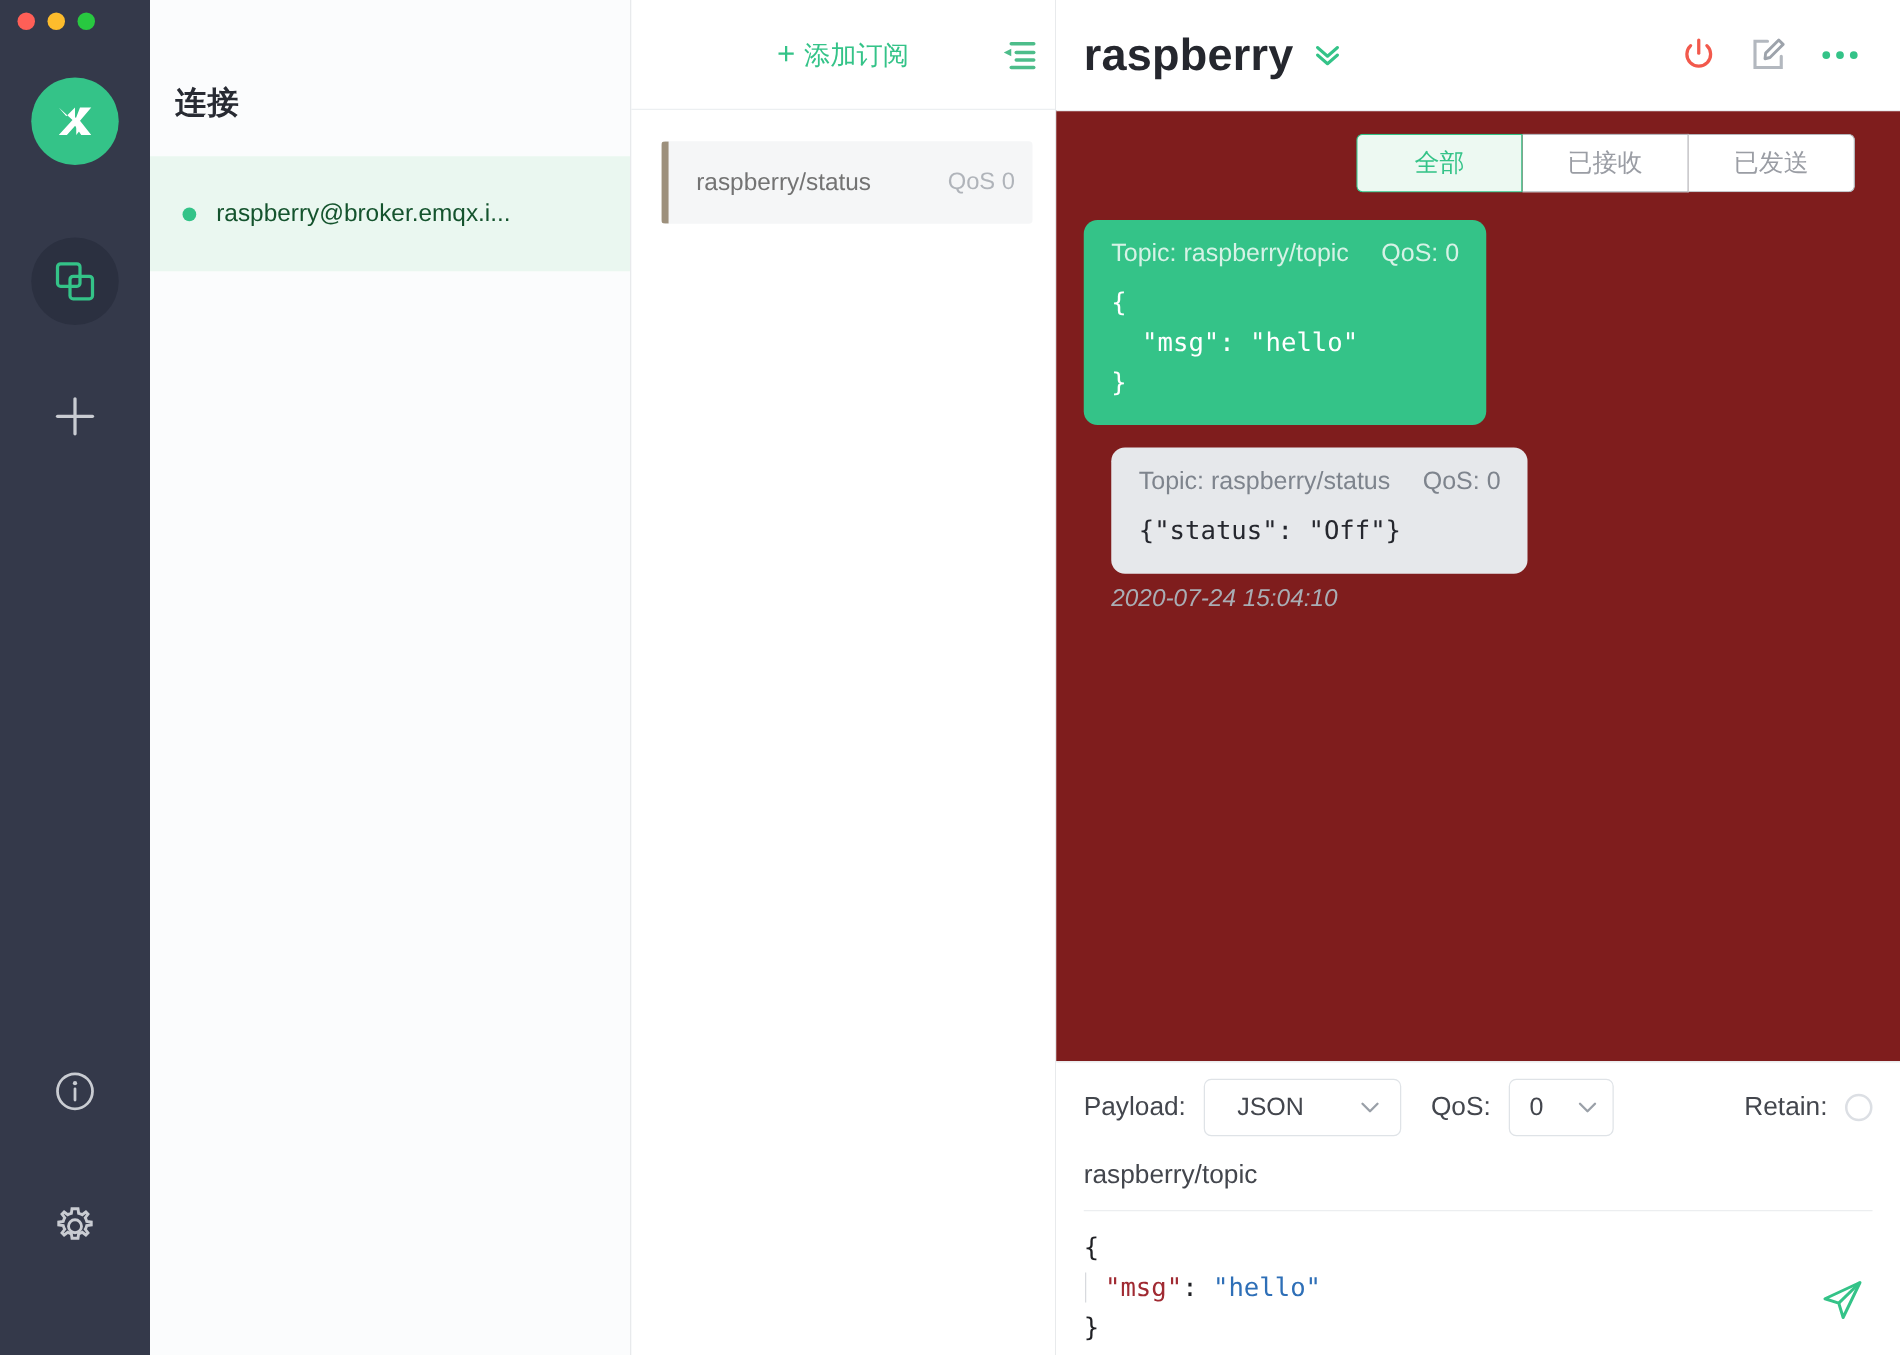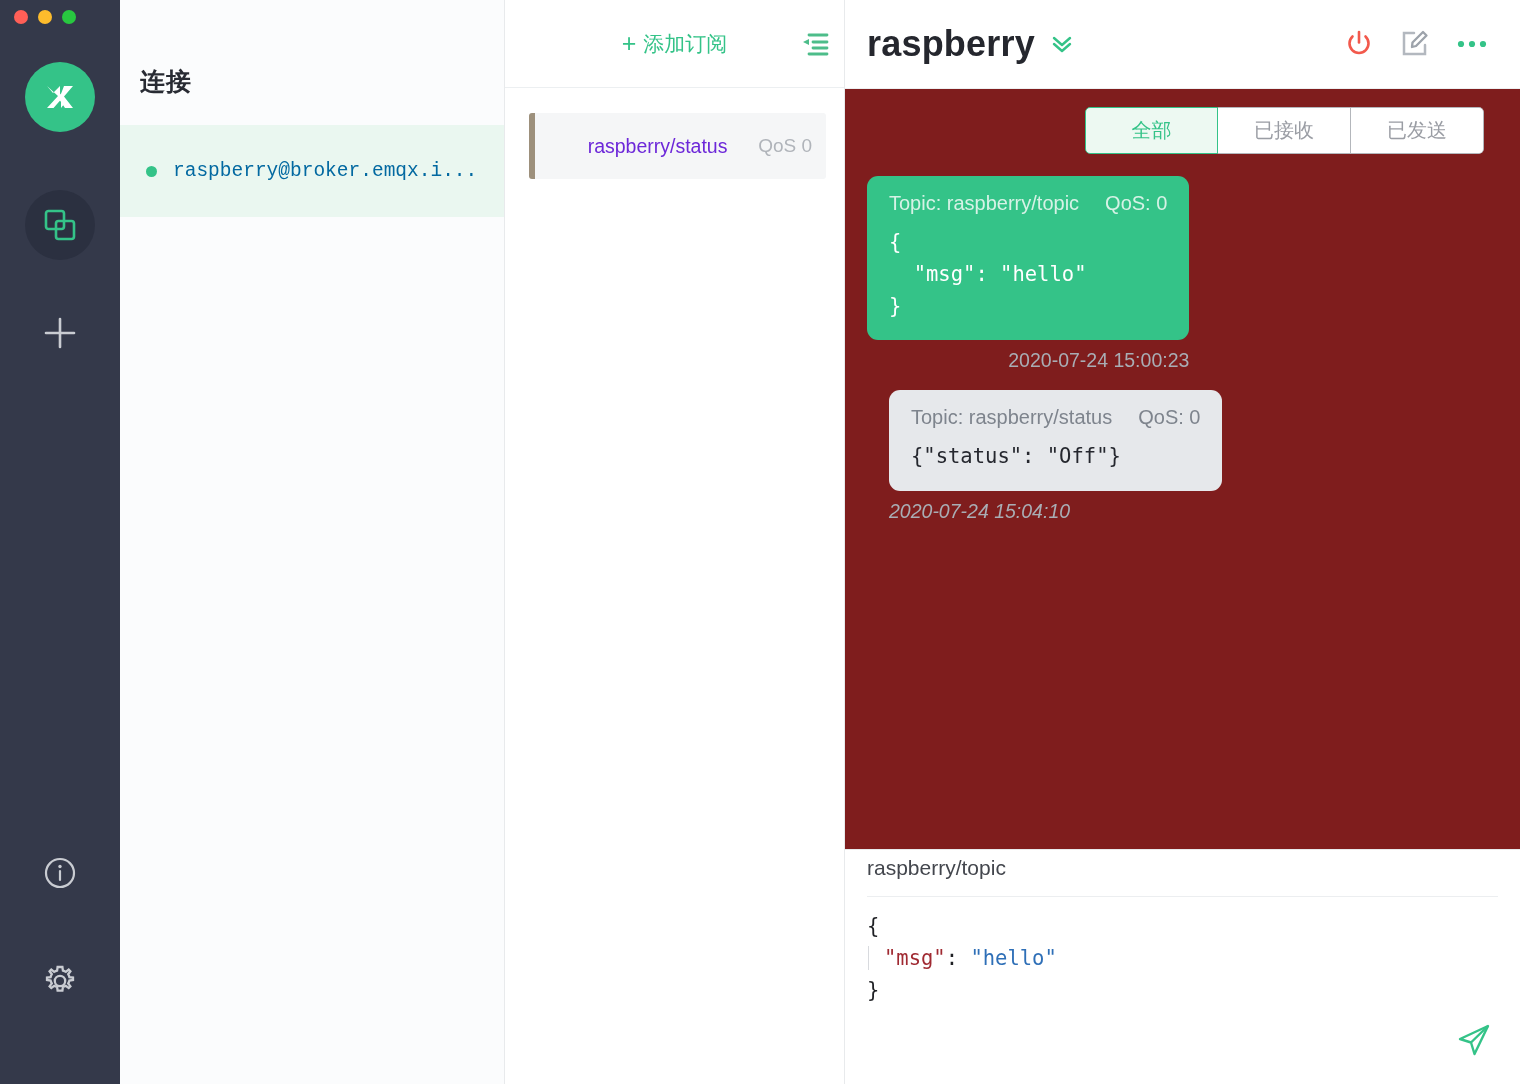--- a/index.html
+++ b/index.html
@@ -103,24 +103,23 @@
     align-items: center;
     padding-left: 26px;
     cursor: pointer;
   }
   .conn-dot {
     width: 11px; height: 11px; border-radius: 50%;
     background: #34c388; margin-right: 16px; flex: 0 0 11px;
   }
   .conn-label {
     font-size: 19.5px;
-    color: #0369a1;
+    color: #14532d;
     white-space: nowrap;
     overflow: hidden;
-    font-family: Liberation Mono, monospace;
   }
 
   
   .sub-panel {
     width: 340px;
     flex: 0 0 340px;
     height: 1084px;
     background: #ffffff;
     border-right: 1px solid #e8eaec;
     display: flex;
@@ -162,23 +161,22 @@
     border-left: 6px solid #9d907c;
     border-radius: 3px;
     height: 66px;
     display: flex;
     align-items: center;
     padding: 0 14px 0 22px;
     cursor: pointer;
   }
   .sub-topic {
     font-size: 19.5px;
-    color: #6d28d9;
+    color: #737373;
     flex: 1;
-    text-align: center;
   }
   .sub-qos {
     font-size: 19px;
     color: #b0b4ba;
   }
 
   
   .main {
     flex: 1 1 auto;
     height: 1084px;
@@ -508,40 +506,61 @@
         <div class="msg-wrap out">
           <div class="bubble out">
             <div class="bubble-meta">
               <span>Topic: raspberry/topic</span>
               <span>QoS: 0</span>
             </div>
             <div class="bubble-body">{
   "msg": "hello"
 }</div>
           </div>
-          <div class="msg-time">2020-07-24 15:00:23</div>
         </div>
       </div>
 
       <div class="msg-row in" style="margin-top:18px;">
         <div class="msg-wrap in" style="margin-left:22px;">
           <div class="bubble in">
             <div class="bubble-meta">
               <span>Topic: raspberry/status</span>
               <span>QoS: 0</span>
             </div>
             <div class="bubble-body">{"status": "Off"}</div>
           </div>
           <div class="msg-time">2020-07-24 15:04:10</div>
         </div>
       </div>
 
     </div>
 
     <div class="pub-panel">
+      <div class="pub-opts">
+        <div class="opt-label">Payload:</div>
+        <div class="select payload">
+          <span class="select-value">JSON</span>
+          <svg width="20" height="20" viewBox="0 0 20 20">
+            <polyline points="4,7 10,13 16,7" fill="none" stroke="#9aa0a8" stroke-width="1.9" stroke-linecap="round" stroke-linejoin="round"></polyline>
+          </svg>
+        </div>
+
+        <div class="opt-label" style="margin-left:10px;">QoS:</div>
+        <div class="select qos">
+          <span class="select-value">0</span>
+          <svg width="20" height="20" viewBox="0 0 20 20">
+            <polyline points="4,7 10,13 16,7" fill="none" stroke="#9aa0a8" stroke-width="1.9" stroke-linecap="round" stroke-linejoin="round"></polyline>
+          </svg>
+        </div>
+
+        <div class="retain-wrap">
+          <span class="opt-label">Retain:</span>
+          <span class="retain-toggle"></span>
+        </div>
+      </div>
 
       <div class="pub-topic">raspberry/topic</div>
 
       <div class="pub-editor"><span>{</span>
 <span class="indent-guide"><span class="j-key">"msg"</span><span>: </span><span class="j-str">"hello"</span></span>
 <span>}</span></div>
 
       <div class="send-btn">
         <svg width="40" height="40" viewBox="0 0 40 40">
           <path d="M34 6 L6 19 L17 22.5 L20.5 34 Z" fill="none" stroke="#34c388" stroke-width="2.4" stroke-linejoin="round"></path>

